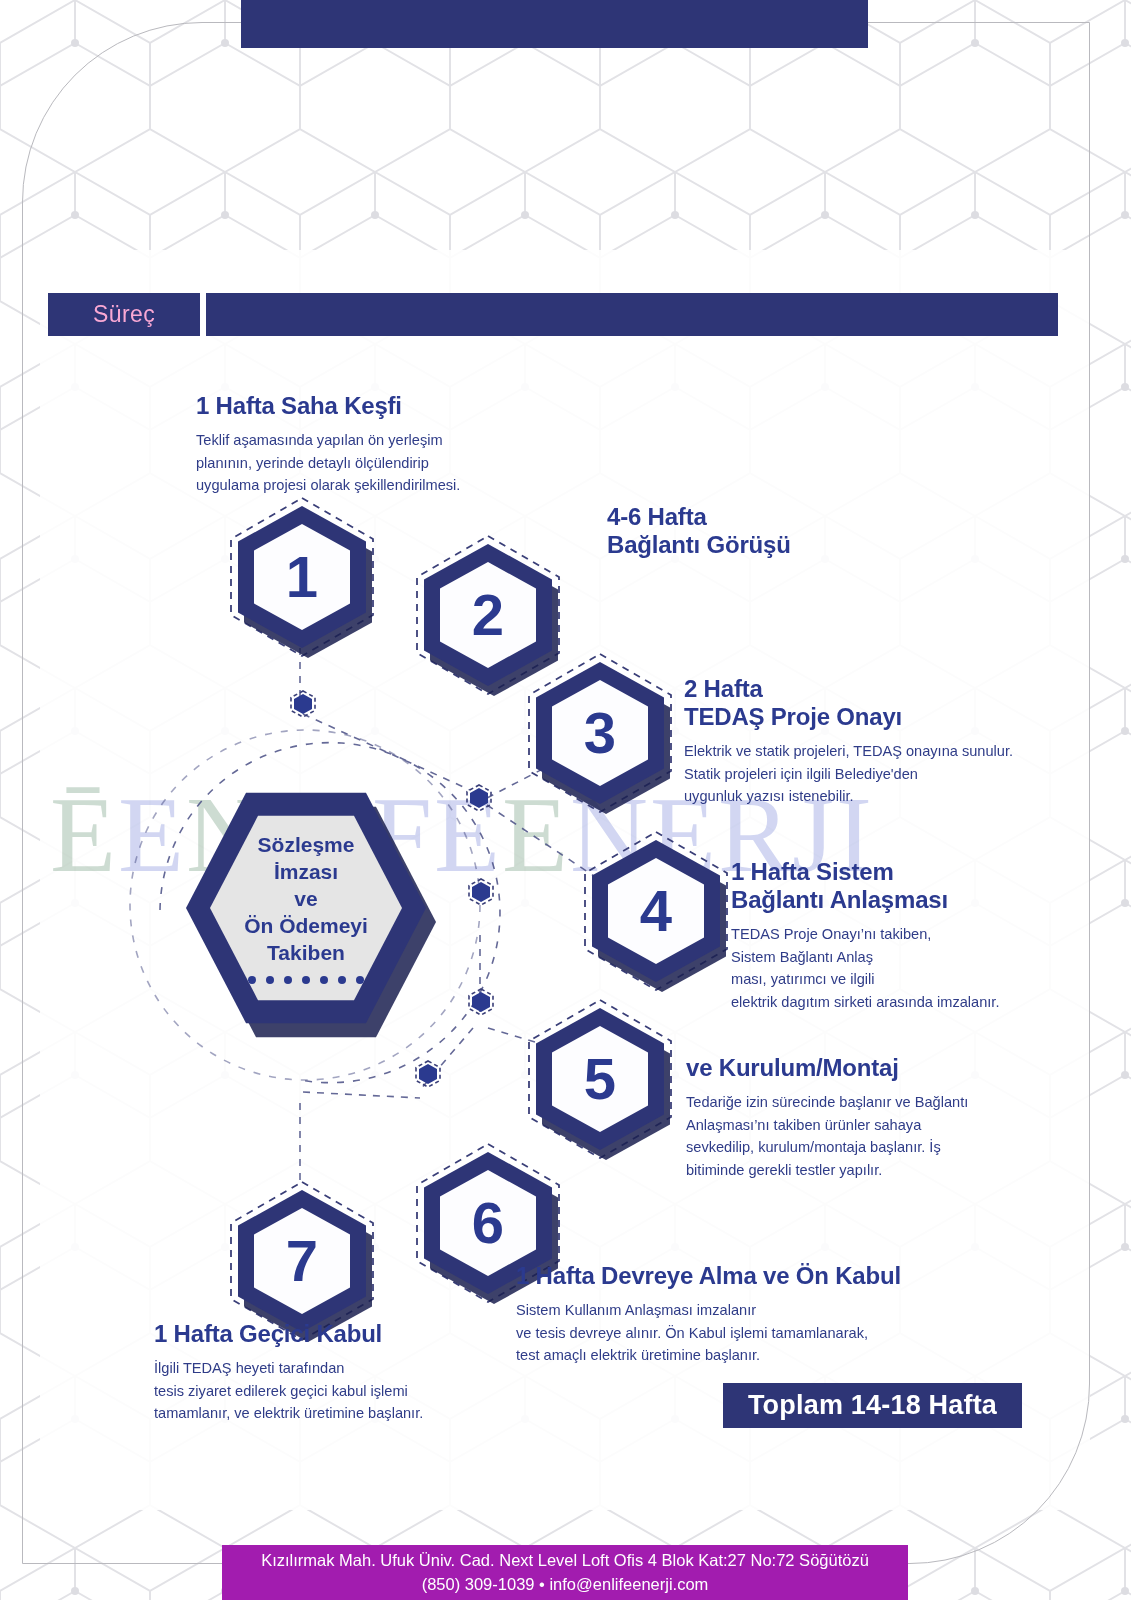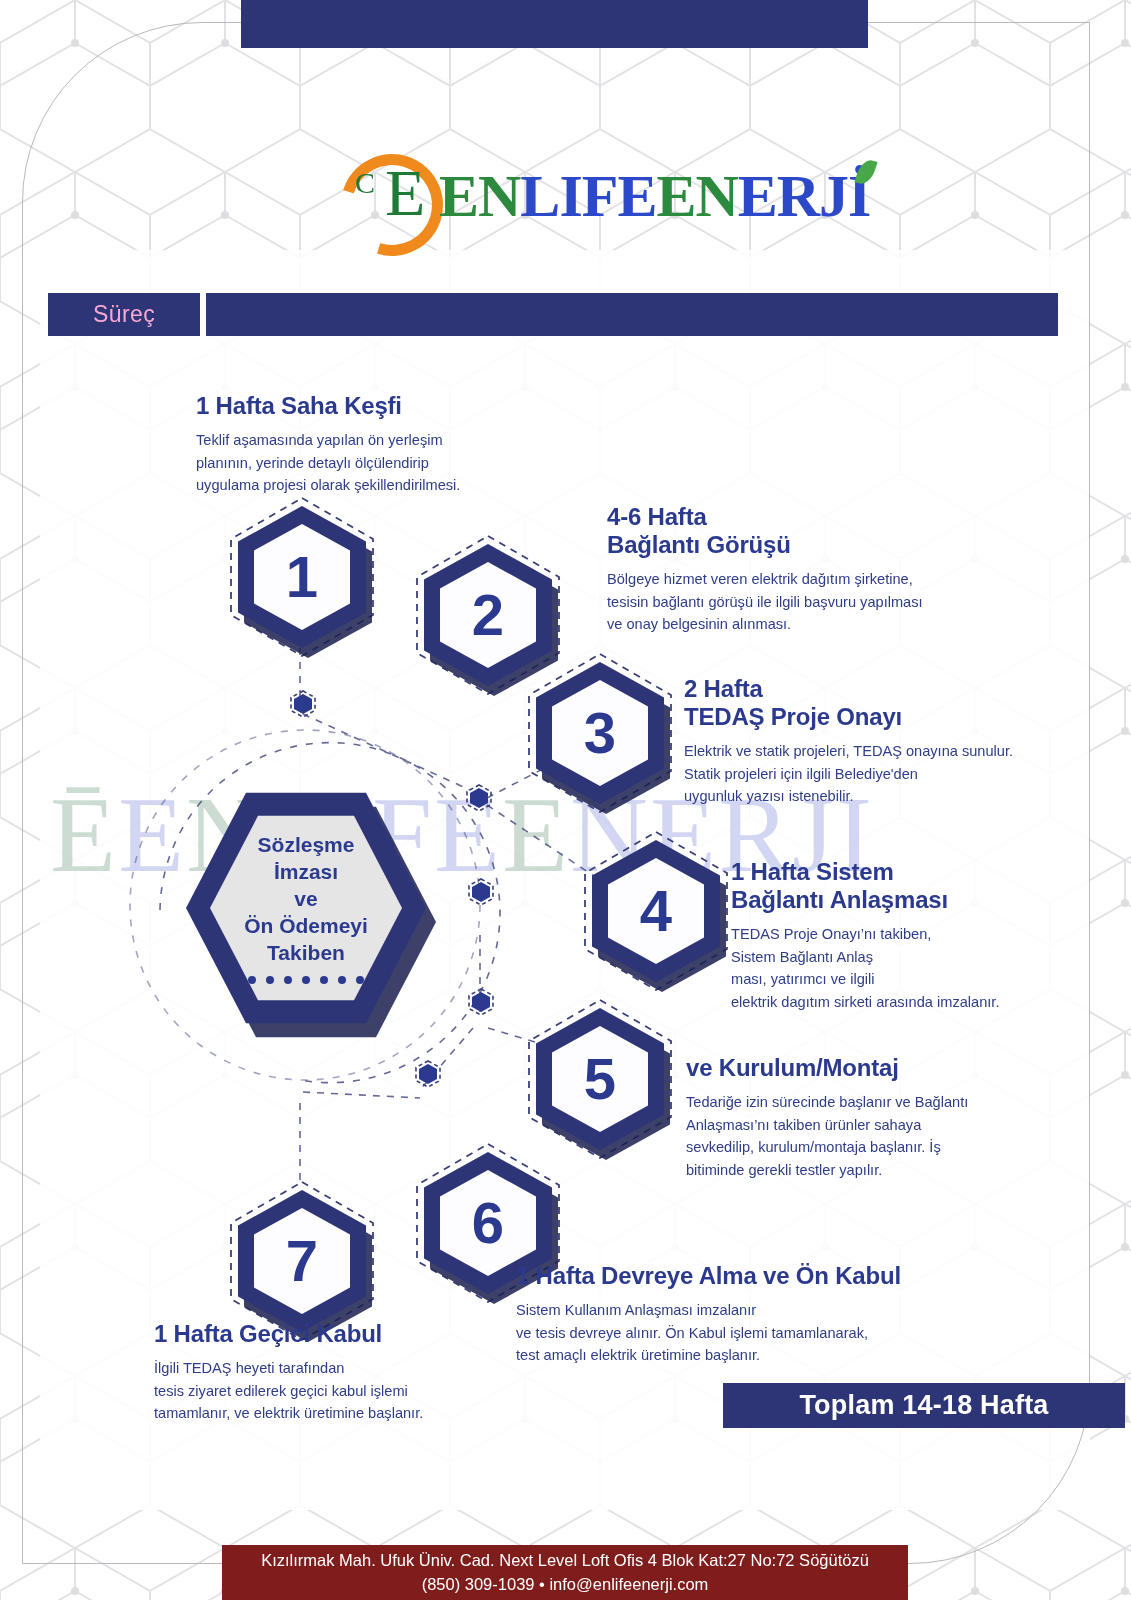--- a/index.html
+++ b/index.html
@@ -125,28 +125,28 @@
   }
   .node svg{position:absolute;left:0;top:0;width:26px;height:28px;}
 
   
   .tb{position:absolute;}
   .tb h3{margin:0 0 9px 0;font-size:24px;line-height:1.17;font-weight:700;color:#2b3a8f;letter-spacing:-.2px;}
   .tb p{margin:0;font-size:14.6px;line-height:1.55;color:#2f3c88;font-weight:400;}
 
   
   .total-bar{
-    position:absolute;left:723px;top:1383px;width:402px;height:45px;background:#2e3576;
+    position:absolute;left:723px;top:1383px;width:299px;height:45px;background:#2e3576;
     color:#fff;display:flex;align-items:center;justify-content:center;z-index:4;
     font-size:27px;font-weight:700;letter-spacing:.2px;
   }
 
   
   .footer{
-    position:absolute;left:222px;top:1545px;width:686px;height:55px;background:#7f1d1d;
+    position:absolute;left:222px;top:1545px;width:686px;height:55px;background:#a21caf;
     color:#fff;z-index:5;display:flex;flex-direction:column;align-items:center;
     justify-content:center;gap:3px;font-size:16.5px;line-height:1.25;
   }
   .footer div{white-space:nowrap;}
 </style>
 </head>
 <body>
 
 <div class="page">
 
@@ -167,30 +167,20 @@
 
   <div class="page-frame"></div>
   <div class="corner-tab"></div>
 
   <div class="watermark">
     <div class="wm-text">
       <span class="wm-a">Ē</span><span class="wm-b">E</span><span class="wm-a">N</span><span class="wm-b">LIFE</span><span class="wm-a">E</span><span class="wm-b">NERJI</span>
     </div>
   </div>
 
-  <div class="logo">
-    <div class="logo-mark">
-      <div class="logo-ring"></div>
-      <div class="logo-e"><small>C</small>E</div>
-    </div>
-    <div class="logo-word">
-      <span class="g">EN</span><span class="b">LIFE</span><span class="g">EN</span><span class="b">ERJİ</span>
-      <span class="leaf"></span>
-    </div>
-  </div>
 
   <div class="surec-bar">
     <div class="surec-label">Süreç</div>
     <div class="surec-gap"></div>
     <div class="surec-rest"></div>
   </div>
 
   <div class="flow">
 
     <svg style="position:absolute;left:0;top:0;width:1131px;height:1600px;" viewBox="0 0 1131 1600">
@@ -355,23 +345,20 @@
     <div class="tb" style="left:196px;top:392px;width:420px;">
       <h3><span>1 Hafta Saha Keşfi</span></h3>
       <p><span>Teklif aşamasında yapılan ön yerleşim</span><br>
          <span>planının, yerinde detaylı ölçülendirip</span><br>
          <span>uygulama projesi olarak şekillendirilmesi.</span></p>
     </div>
 
     <div class="tb" style="left:563px;top:503px;width:460px;margin-left:44px;">
       <h3><span>4-6 Hafta</span><br>
           <span>Bağlantı Görüşü</span></h3>
-      <p><span>Bölgeye hizmet veren elektrik dağıtım şirketine,</span><br>
-         <span>tesisin bağlantı görüşü ile ilgili başvuru yapılması</span><br>
-         <span>ve onay belgesinin alınması.</span></p>
     </div>
 
     <div class="tb" style="left:684px;top:675px;width:400px;">
       <h3><span>2 Hafta</span><br>
           <span>TEDAŞ Proje Onayı</span></h3>
       <p><span>Elektrik ve statik projeleri, TEDAŞ onayına sunulur.</span><br>
          <span>Statik projeleri için ilgili Belediye'den</span><br>
          <span>uygunluk yazısı istenebilir.</span></p>
     </div>
 

